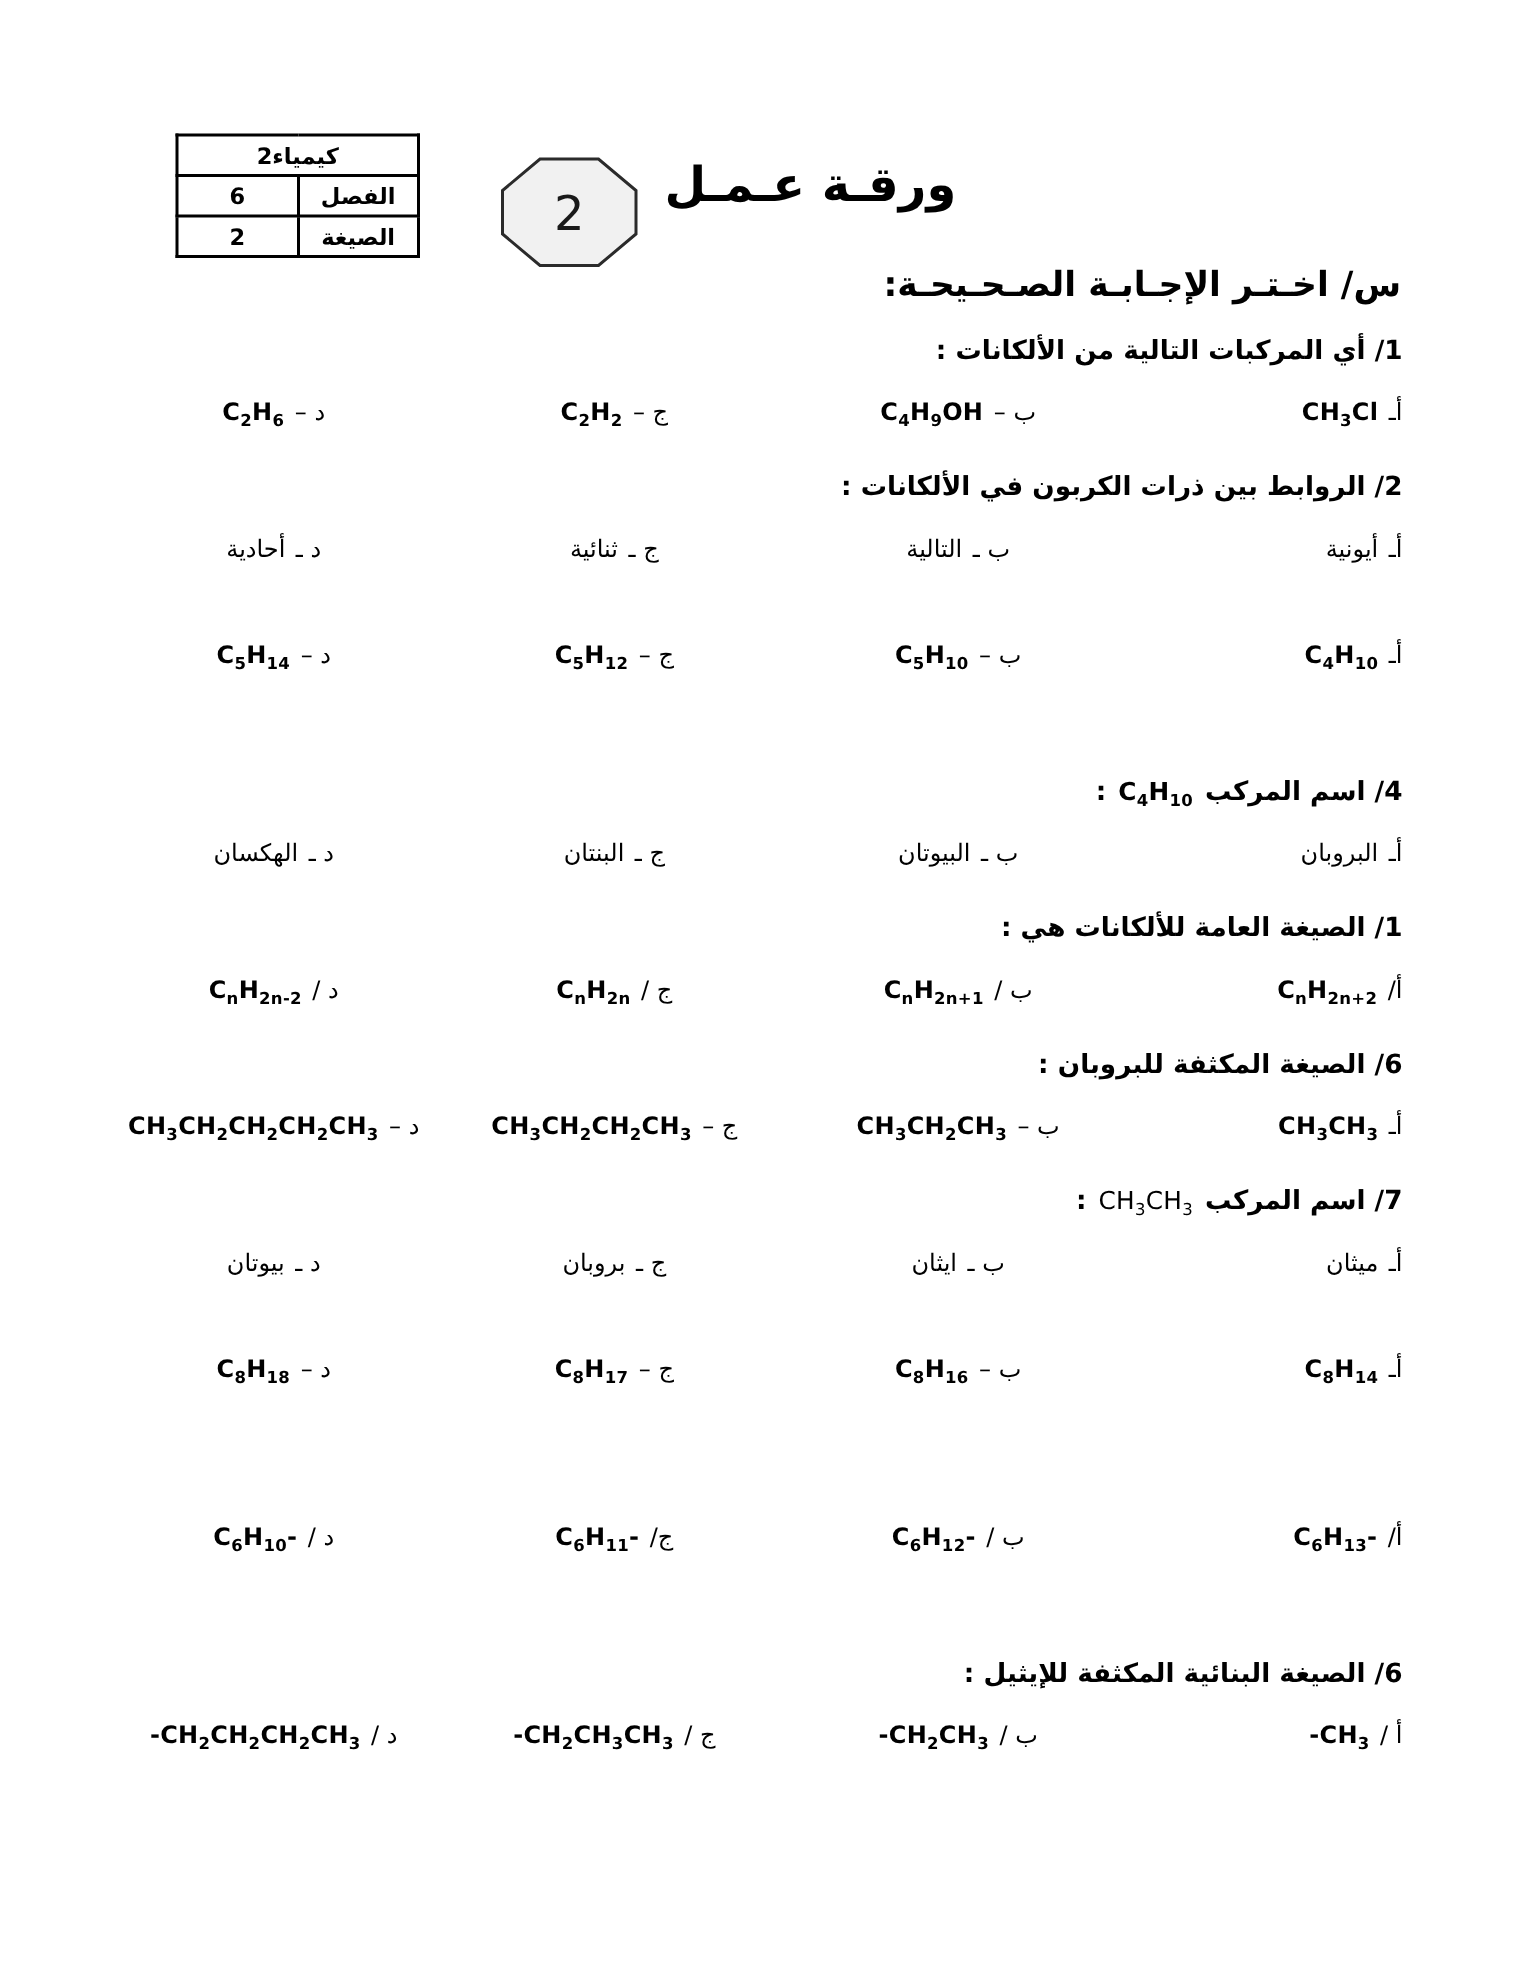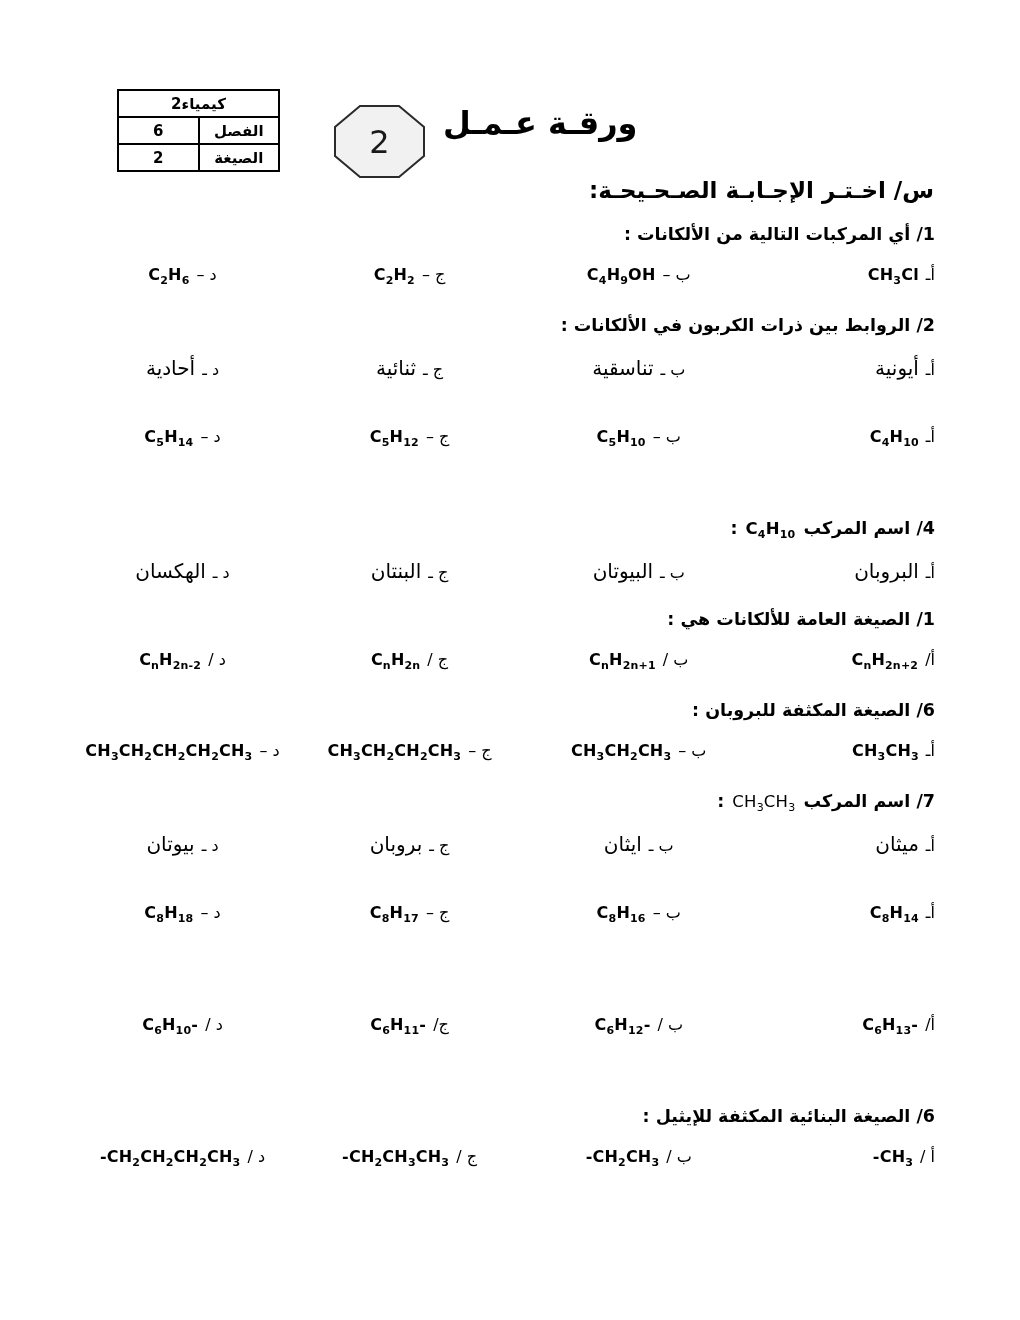--- a/index.html
+++ b/index.html
@@ -49,21 +49,21 @@
     margin-top:21px; display:grid;
     grid-template-columns:21% 26.5% 26.5% 26%;
     direction:rtl; font-size:16px; align-items:baseline;
   }
   .option {
     display:flex; direction:rtl; align-items:baseline; gap:7px;
     justify-content:center; white-space:nowrap;
   }
   .q-options .option:first-child { justify-content:flex-start; }
   .opt-label { font-size:16px; }
-  .opt-text  { font-size:20px; }
+  .opt-text  { font-size:16px; }
   .formula { direction:ltr; unicode-bidi:isolate; letter-spacing:0.2px;font-weight:bold; }
   .formula sub { font-size:11px; line-height:0; }
 </style>
 </head>
 <body>
 
 <div class="page">
 
   <table class="info-table">
     <tbody>
@@ -123,21 +123,21 @@
       <span class="q-text">2/ الروابط بين ذرات الكربون في  الألكانات  :</span>
 
     </div>
     <div class="q-options">
           <div class="option">
             <span class="opt-label">أـ</span>
             <span class="opt-text">أيونية</span>
           </div>
           <div class="option">
             <span class="opt-label">ب ـ</span>
-            <span class="opt-text">تناسقية</span>
+            <span class="opt-text">التالية</span>
           </div>
           <div class="option">
             <span class="opt-label">ج ـ</span>
             <span class="opt-text">ثنائية</span>
           </div>
           <div class="option">
             <span class="opt-label">د ـ</span>
             <span class="opt-text">أحادية</span>
           </div>
         </div>

